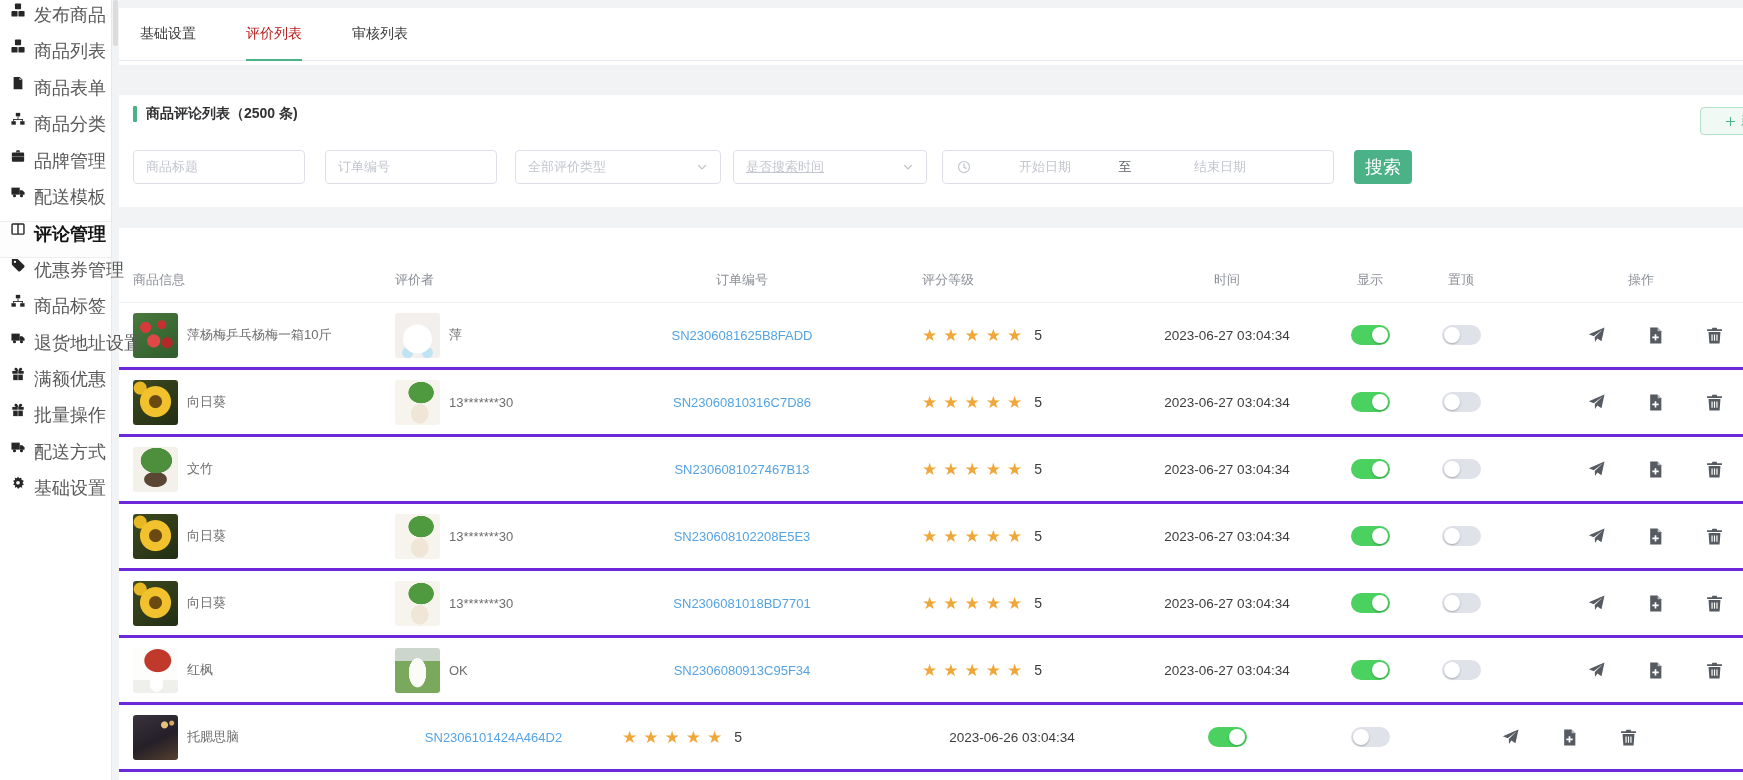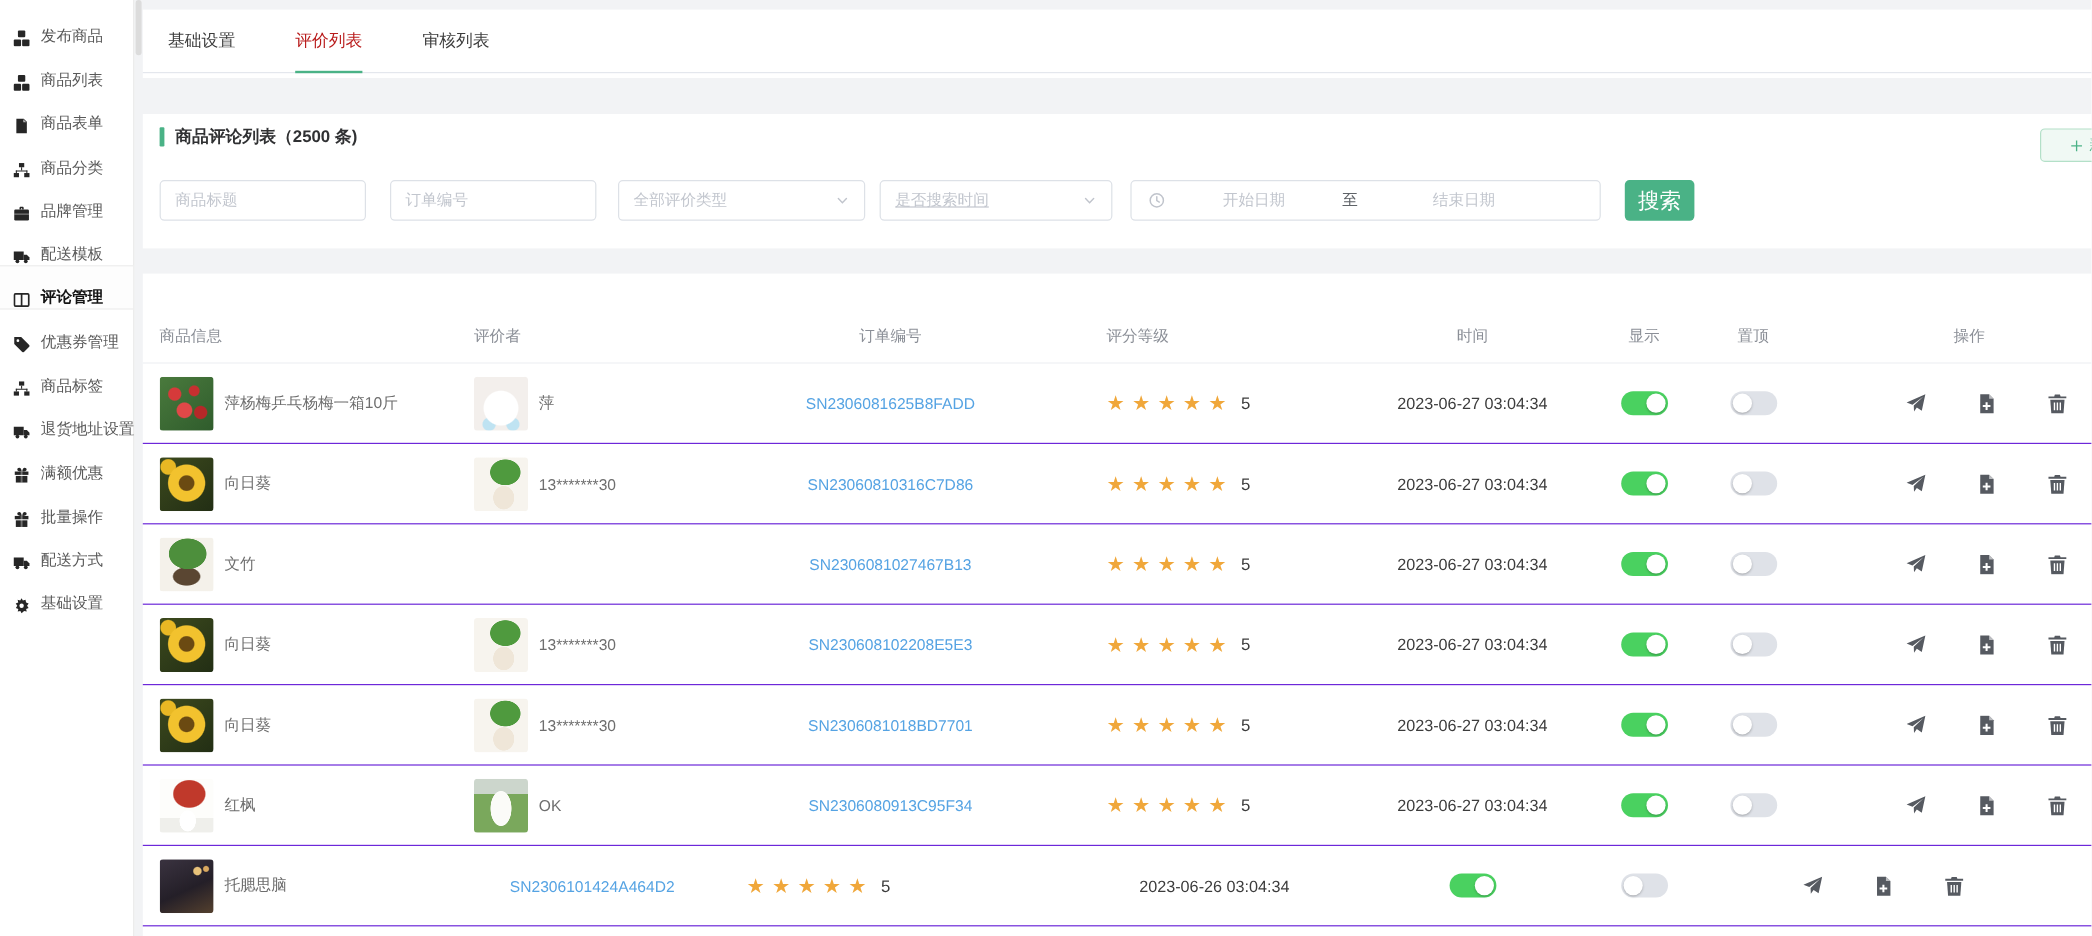--- a/index.html
+++ b/index.html
@@ -11,22 +11,22 @@
     font-size:13px;
     color:#333;
   }
 
   
   .sidebar {
     position:absolute; left:0; top:0; width:112px; height:780px;
     background:#fff; border-right:1px solid #e8e8e8; padding-top:3px; z-index:2;
   }
   .side-item {
-    height:36.4px; display:flex; align-items:flex-end; gap:9px;
-    padding-left:11px; color:#595959; font-size:13px; cursor:pointer; white-space:nowrap;
+    height:36.4px; display:flex; align-items:flex-start; gap:9px;
+    padding-left:11px; color:#595959; font-size:18px; cursor:pointer; white-space:nowrap;
   }
   .side-item .s-ico { width:14px; height:14px; flex:0 0 14px; color:#262626; display:inline-flex; }
   .side-item .s-ico svg { width:14px; height:14px; }
   .side-item.active {
     color:#141414; font-weight:bold; background:#fdfdfd;
     border-top:1px solid #ededed; border-bottom:1px solid #ededed;
   }
   .scroll-thumb {
     position:absolute; left:113px; top:0; width:5px; height:46px;
     background:#dcdcdc; border-radius:3px; z-index:3;
@@ -87,21 +87,21 @@
     grid-template-columns:262px 197px 300px 240px 190px 96px 86px 1fr;
     padding:0 14px; align-items:center;
   }
   .thead {
     height:75px; align-items:end; padding-bottom:13px;
     color:#8b8f97; font-size:13px; border-bottom:1px solid #eef0f3;
   }
   .h-order, .h-time, .h-show, .h-top { text-align:center; }
   .h-rating { padding-left:30px; }
   .h-act { padding-left:124px; }
-  .trow { height:67px; border-bottom:1px solid #6d28d9; }
+  .trow { height:67px; border-bottom:3px solid #6d28d9; }
   .c-prod, .c-rev { display:flex; align-items:center; gap:9px; overflow:hidden; }
   .pname, .rname { color:#6e6e6e; font-size:13px; white-space:nowrap; }
   .c-order { text-align:center; }
   .c-order a { color:#55a3e3; text-decoration:none; font-size:13px; cursor:pointer; }
   .c-rating { padding-left:30px; display:flex; align-items:center; }
   .stars { color:#f0a73a; font-size:17px; letter-spacing:6px; line-height:1; }
   .rval { margin-left:6px; color:#3c3c3c; font-size:14px; }
   .c-time { text-align:center; color:#3c3c3c; font-size:13.5px; }
   .c-show, .c-top { display:flex; justify-content:center; }
 

